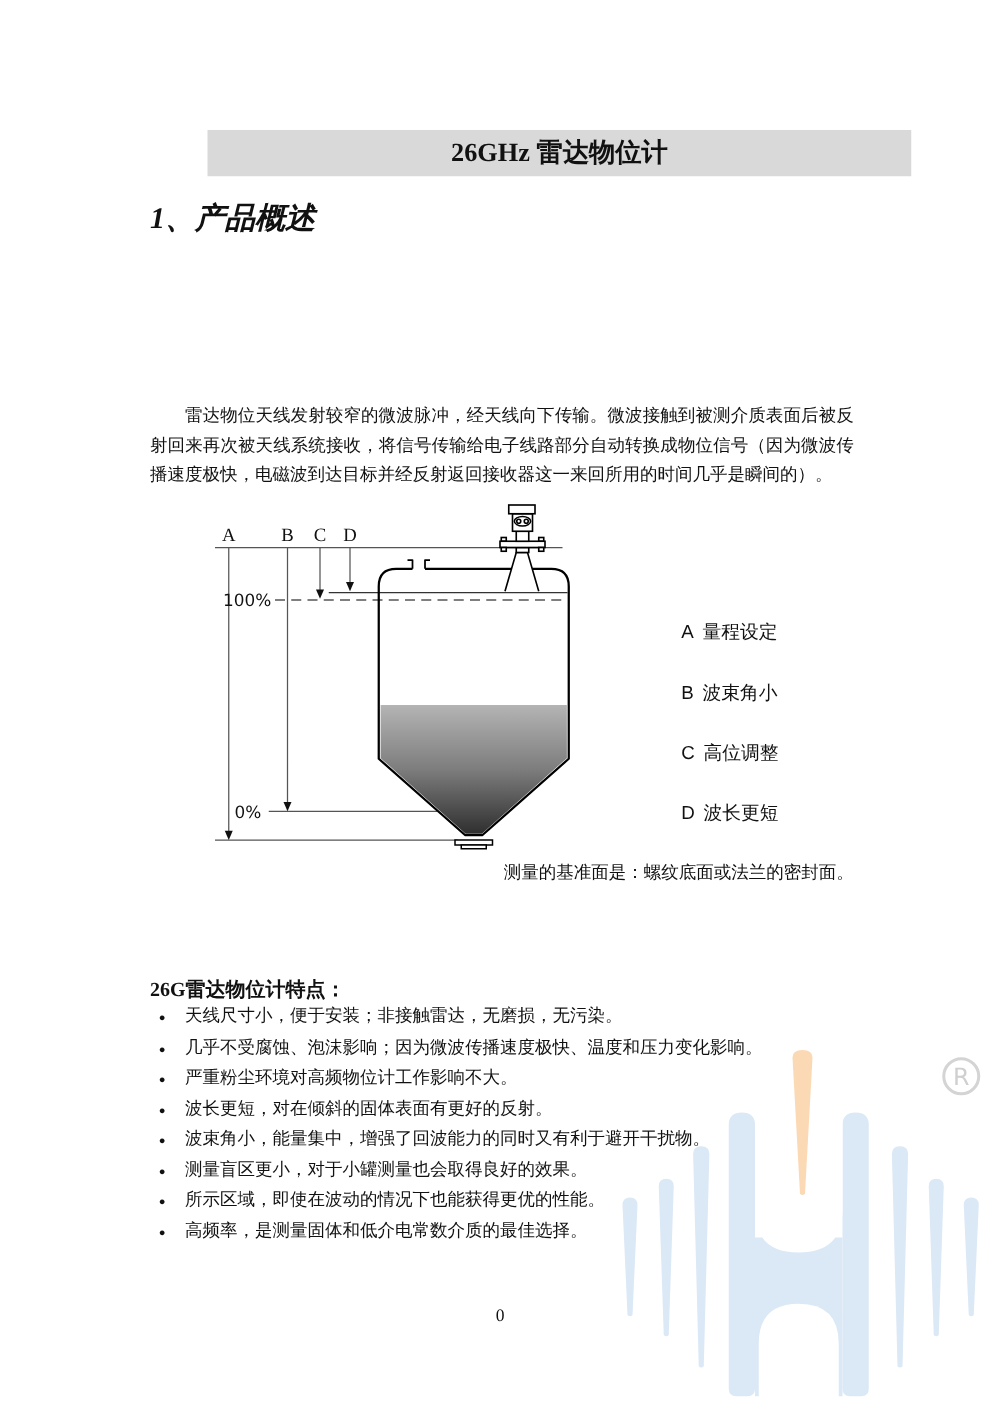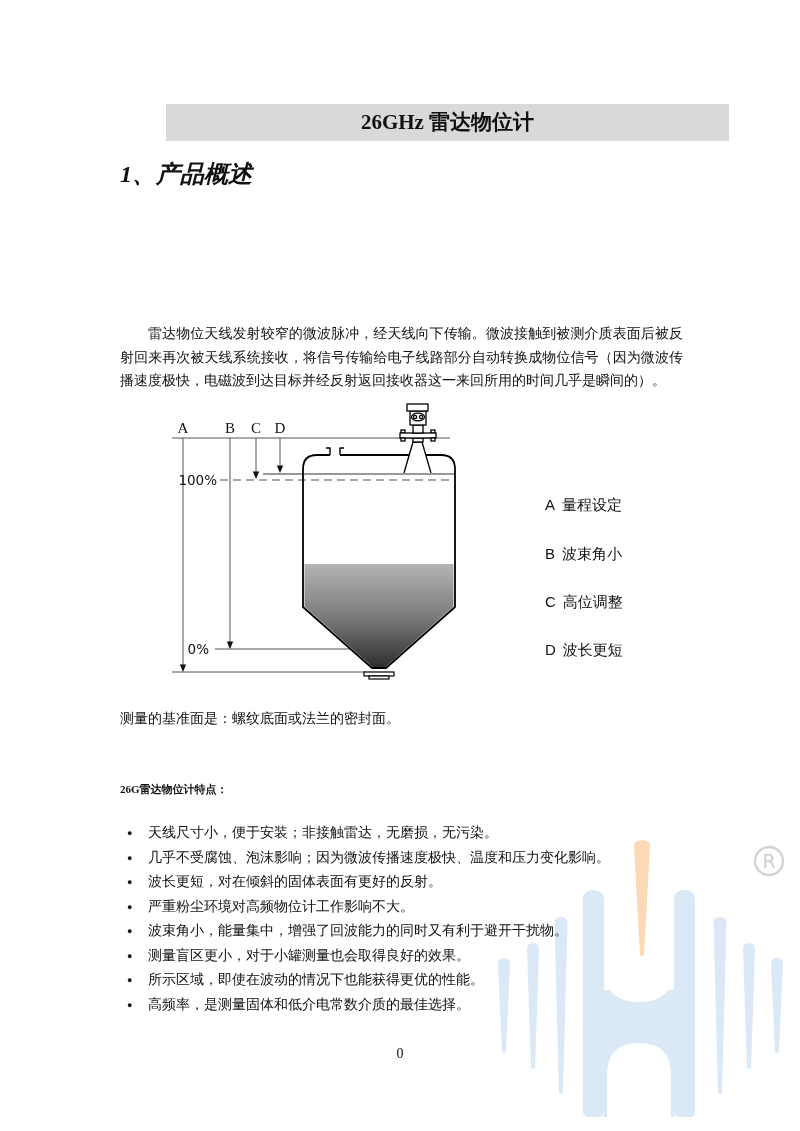--- a/index.html
+++ b/index.html
@@ -7,31 +7,31 @@
     position:relative;width:800px;height:1131px;background:#ffffff;overflow:hidden;
     font-family:"Liberation Serif","DejaVu Serif",serif;color:#111;
   }
   .abs{position:absolute;}
   .title-bar{
     left:120px;top:104px;width:563px;height:37px;background:#d9d9d9;
     text-align:center;line-height:37px;font-size:21px;font-weight:700;margin-left:46px;
   }
   .h1{left:120px;top:158px;width:400px;font-size:24px;font-weight:700;font-style:italic;}
   .h2{left:120px;top:300px;width:200px;font-size:15.5px;font-weight:700;}
-  .h3{left:120px;top:782px;width:400px;font-size:11px;font-weight:700;}
+  .h3{left:120px;top:782px;width:400px;font-size:16px;font-weight:700;}
   .para{
     left:120px;width:563px;font-size:14px;line-height:23.5px;
     text-align:justify;text-indent:2em;
   }
   .para1{top:219px;}
   .para2{top:322px;}
   .note{left:120px;width:563px;font-size:14px;line-height:24px;}
-  .note1{top:707px;}
+  .note1{top:687px;text-align:right;}
   .note2{top:735px;}
-  .features{left:120px;top:821px;width:566px;list-style:none;margin:0;padding:0;}
+  .features{left:120px;top:802px;width:566px;list-style:none;margin:0;padding:0;}
   .features li{
     position:relative;padding-left:28px;line-height:24.5px;font-size:14px;
     white-space:nowrap;
   }
   .features li::before{
     content:"●";position:absolute;left:7px;top:0;font-size:9px;line-height:24.5px;
   }
   .legend-item{
     left:500px;height:18px;font-size:15px;white-space:nowrap;margin-left:45px;
   }
@@ -156,22 +156,22 @@
   <div class="abs legend-item" style="top:641px">
     <span class="key">D</span><span>波长更短</span>
   </div>
 
   <div class="abs note note1">测量的基准面是：螺纹底面或法兰的密封面。</div>
 
   <div class="abs h3">26G雷达物位计特点：</div>
   <ul class="abs features">
     <li>天线尺寸小，便于安装；非接触雷达，无磨损，无污染。</li>
     <li>几乎不受腐蚀、泡沫影响；因为微波传播速度极快、温度和压力变化影响。</li>
+    <li>严重粉尘环境对高频物位计工作影响不大。</li>
     <li>波长更短，对在倾斜的固体表面有更好的反射。</li>
-    <li>严重粉尘环境对高频物位计工作影响不大。</li>
     <li>波束角小，能量集中，增强了回波能力的同时又有利于避开干扰物。</li>
     <li>测量盲区更小，对于小罐测量也会取得良好的效果。</li>
     <li>所示区域，即使在波动的情况下也能获得更优的性能。</li>
     <li>高频率，是测量固体和低介电常数介质的最佳选择。</li>
   </ul>
 
   <div class="abs page-number">0</div>
 
 </div>
 

